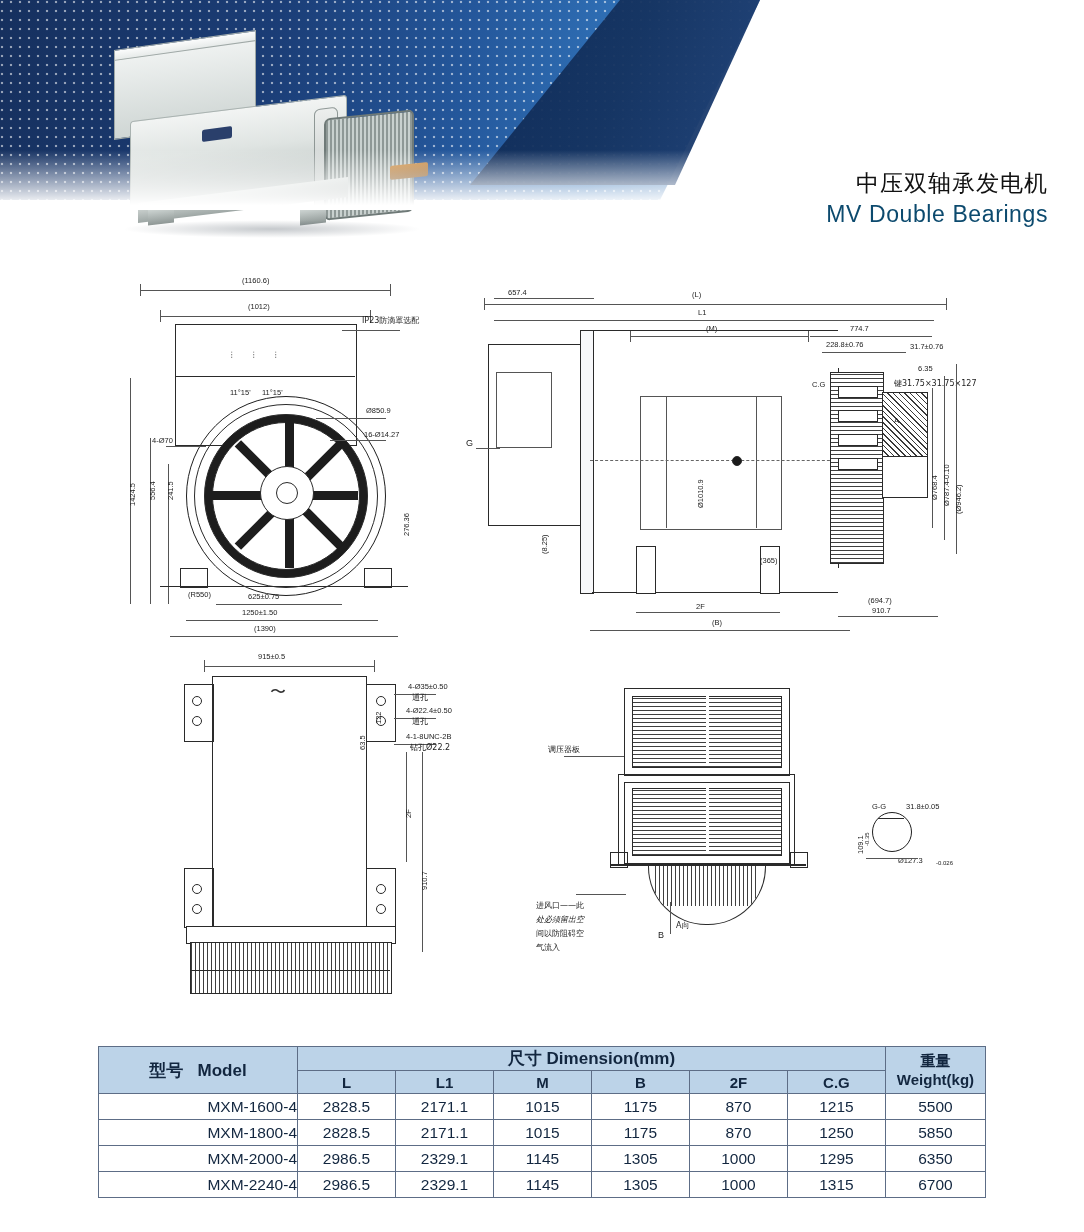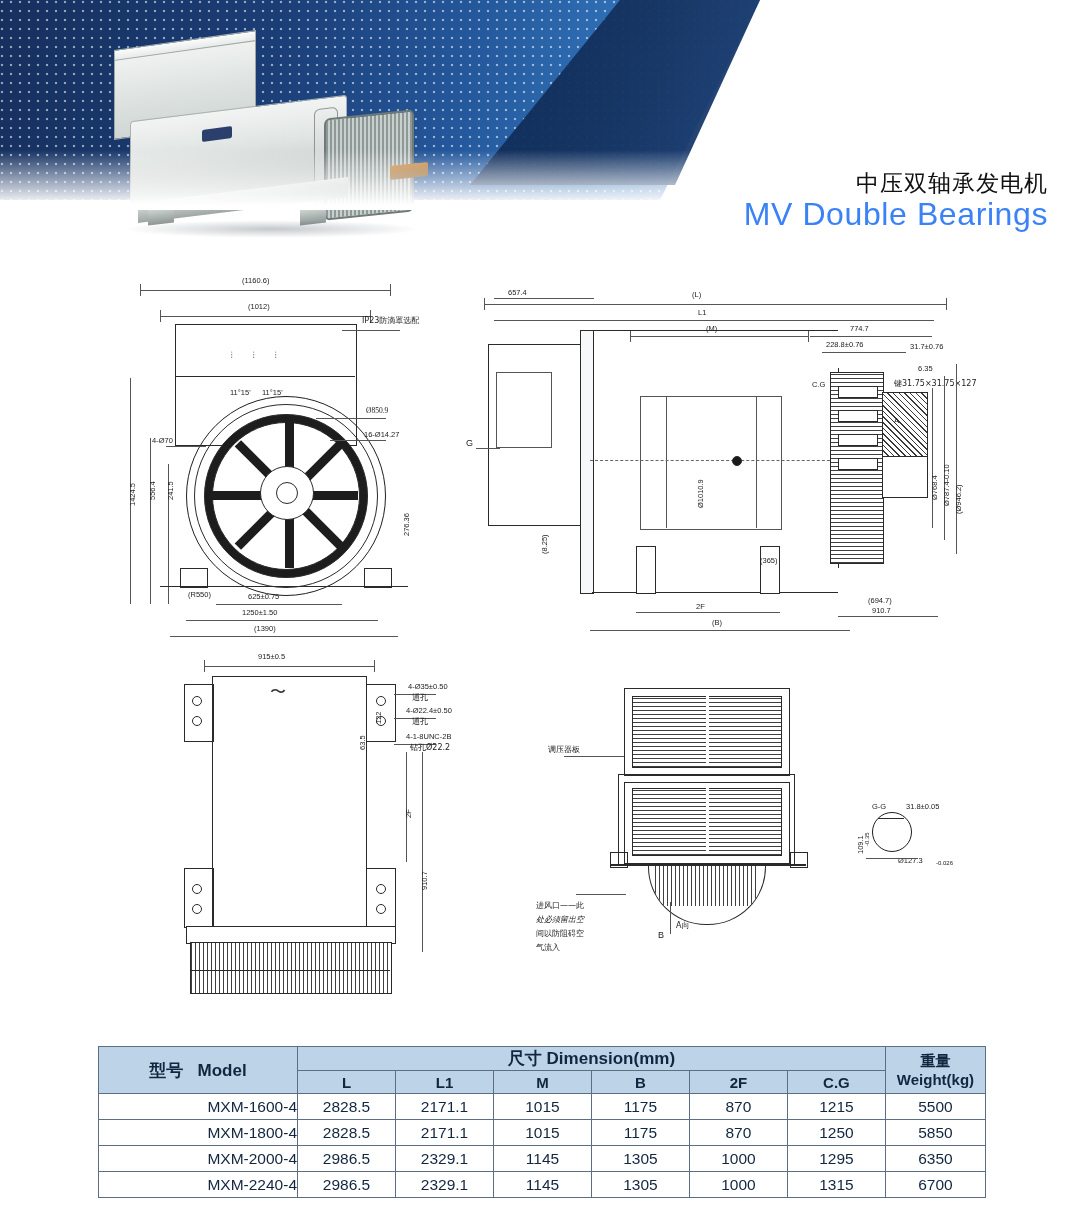--- a/index.html
+++ b/index.html
@@ -92,21 +92,21 @@
   }
 
   .hdr-title{
     position:absolute;right:36px;top:168px;text-align:right;
   }
   .hdr-title .cn{
     font-size:23px;color:#111;letter-spacing:1px;line-height:30px;
     font-family:"DejaVu Sans", sans-serif;
   }
   .hdr-title .en{
-    font-size:32px;color:#3b82f6;letter-spacing:.6px;line-height:32px;
+    font-size:23px;color:#0c4a6e;letter-spacing:.6px;line-height:32px;
   }
 
   
   .draw{
     position:absolute;left:0;top:258px;width:1084px;height:782px;
   }
   .dwg{position:absolute;}
   .ln{position:absolute;background:#2a2a2a;}
   .ln.h{height:1px;}
   .ln.v{width:1px;}
@@ -222,21 +222,21 @@
     <div class="circ" style="left:92px;top:154px;width:146px;height:146px;background:#fff;"></div>
 
     <div class="ln v" style="left:165px;top:154px;height:146px;background:#1d1d1d;width:9px;"></div>
     <div class="ln h" style="left:92px;top:223px;width:146px;background:#1d1d1d;height:9px;"></div>
     <div class="ln v" style="left:165px;top:154px;height:146px;background:#1d1d1d;width:9px;transform:rotate(45deg);"></div>
     <div class="ln v" style="left:165px;top:154px;height:146px;background:#1d1d1d;width:9px;transform:rotate(-45deg);"></div>
     <div class="circ" style="left:140px;top:198px;width:52px;height:52px;background:#fff;"></div>
     <div class="circ" style="left:156px;top:214px;width:20px;height:20px;"></div>
 
     <div class="ln h thin" style="left:196px;top:150px;width:70px;"></div>
-    <div class="txt" style="left:246px;top:138px;font-family:Liberation Serif, serif;">Ø850.9</div>
+    <div class="txt" style="left:246px;top:138px;">Ø850.9</div>
     <div class="ln h thin" style="left:210px;top:172px;width:56px;"></div>
     <div class="txt" style="left:244px;top:162px;">16-Ø14.27</div>
     <div class="ln h thin" style="left:46px;top:178px;width:40px;"></div>
     <div class="txt" style="left:32px;top:168px;">4-Ø70</div>
 
     <div class="ln v thin" style="left:10px;top:110px;height:226px;"></div>
     <div class="txt rot" style="left:8px;top:238px;transform:rotate(-90deg);">1424.5</div>
     <div class="ln v thin" style="left:30px;top:170px;height:166px;"></div>
     <div class="txt rot" style="left:28px;top:232px;transform:rotate(-90deg);">556.4</div>
     <div class="ln v thin" style="left:48px;top:196px;height:140px;"></div>

